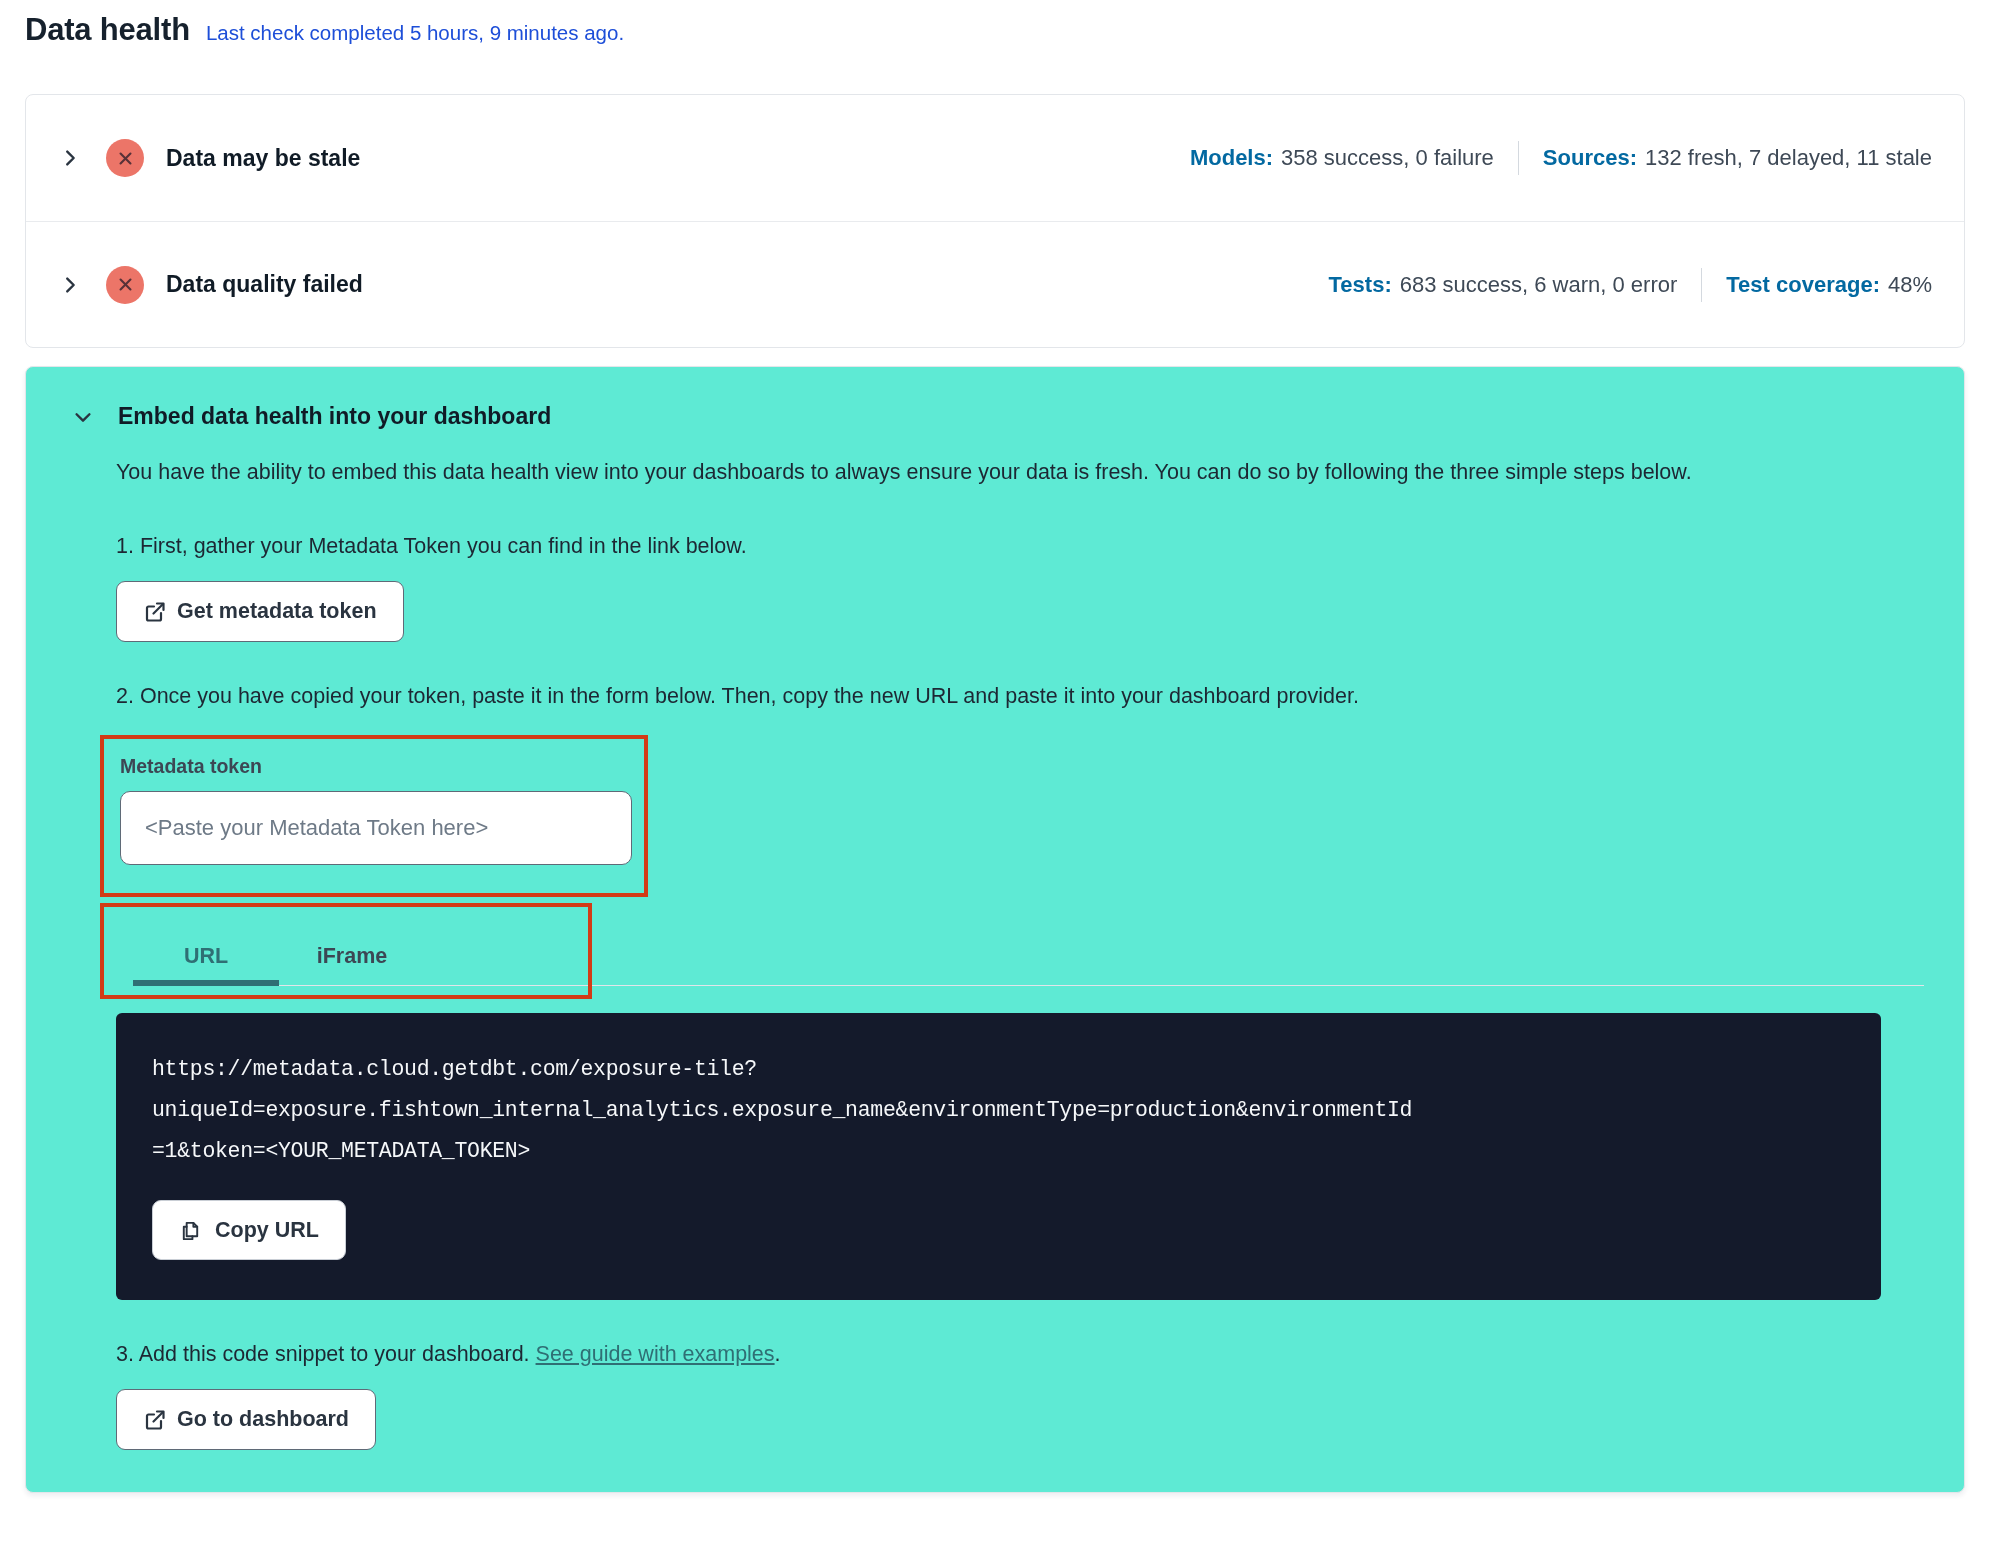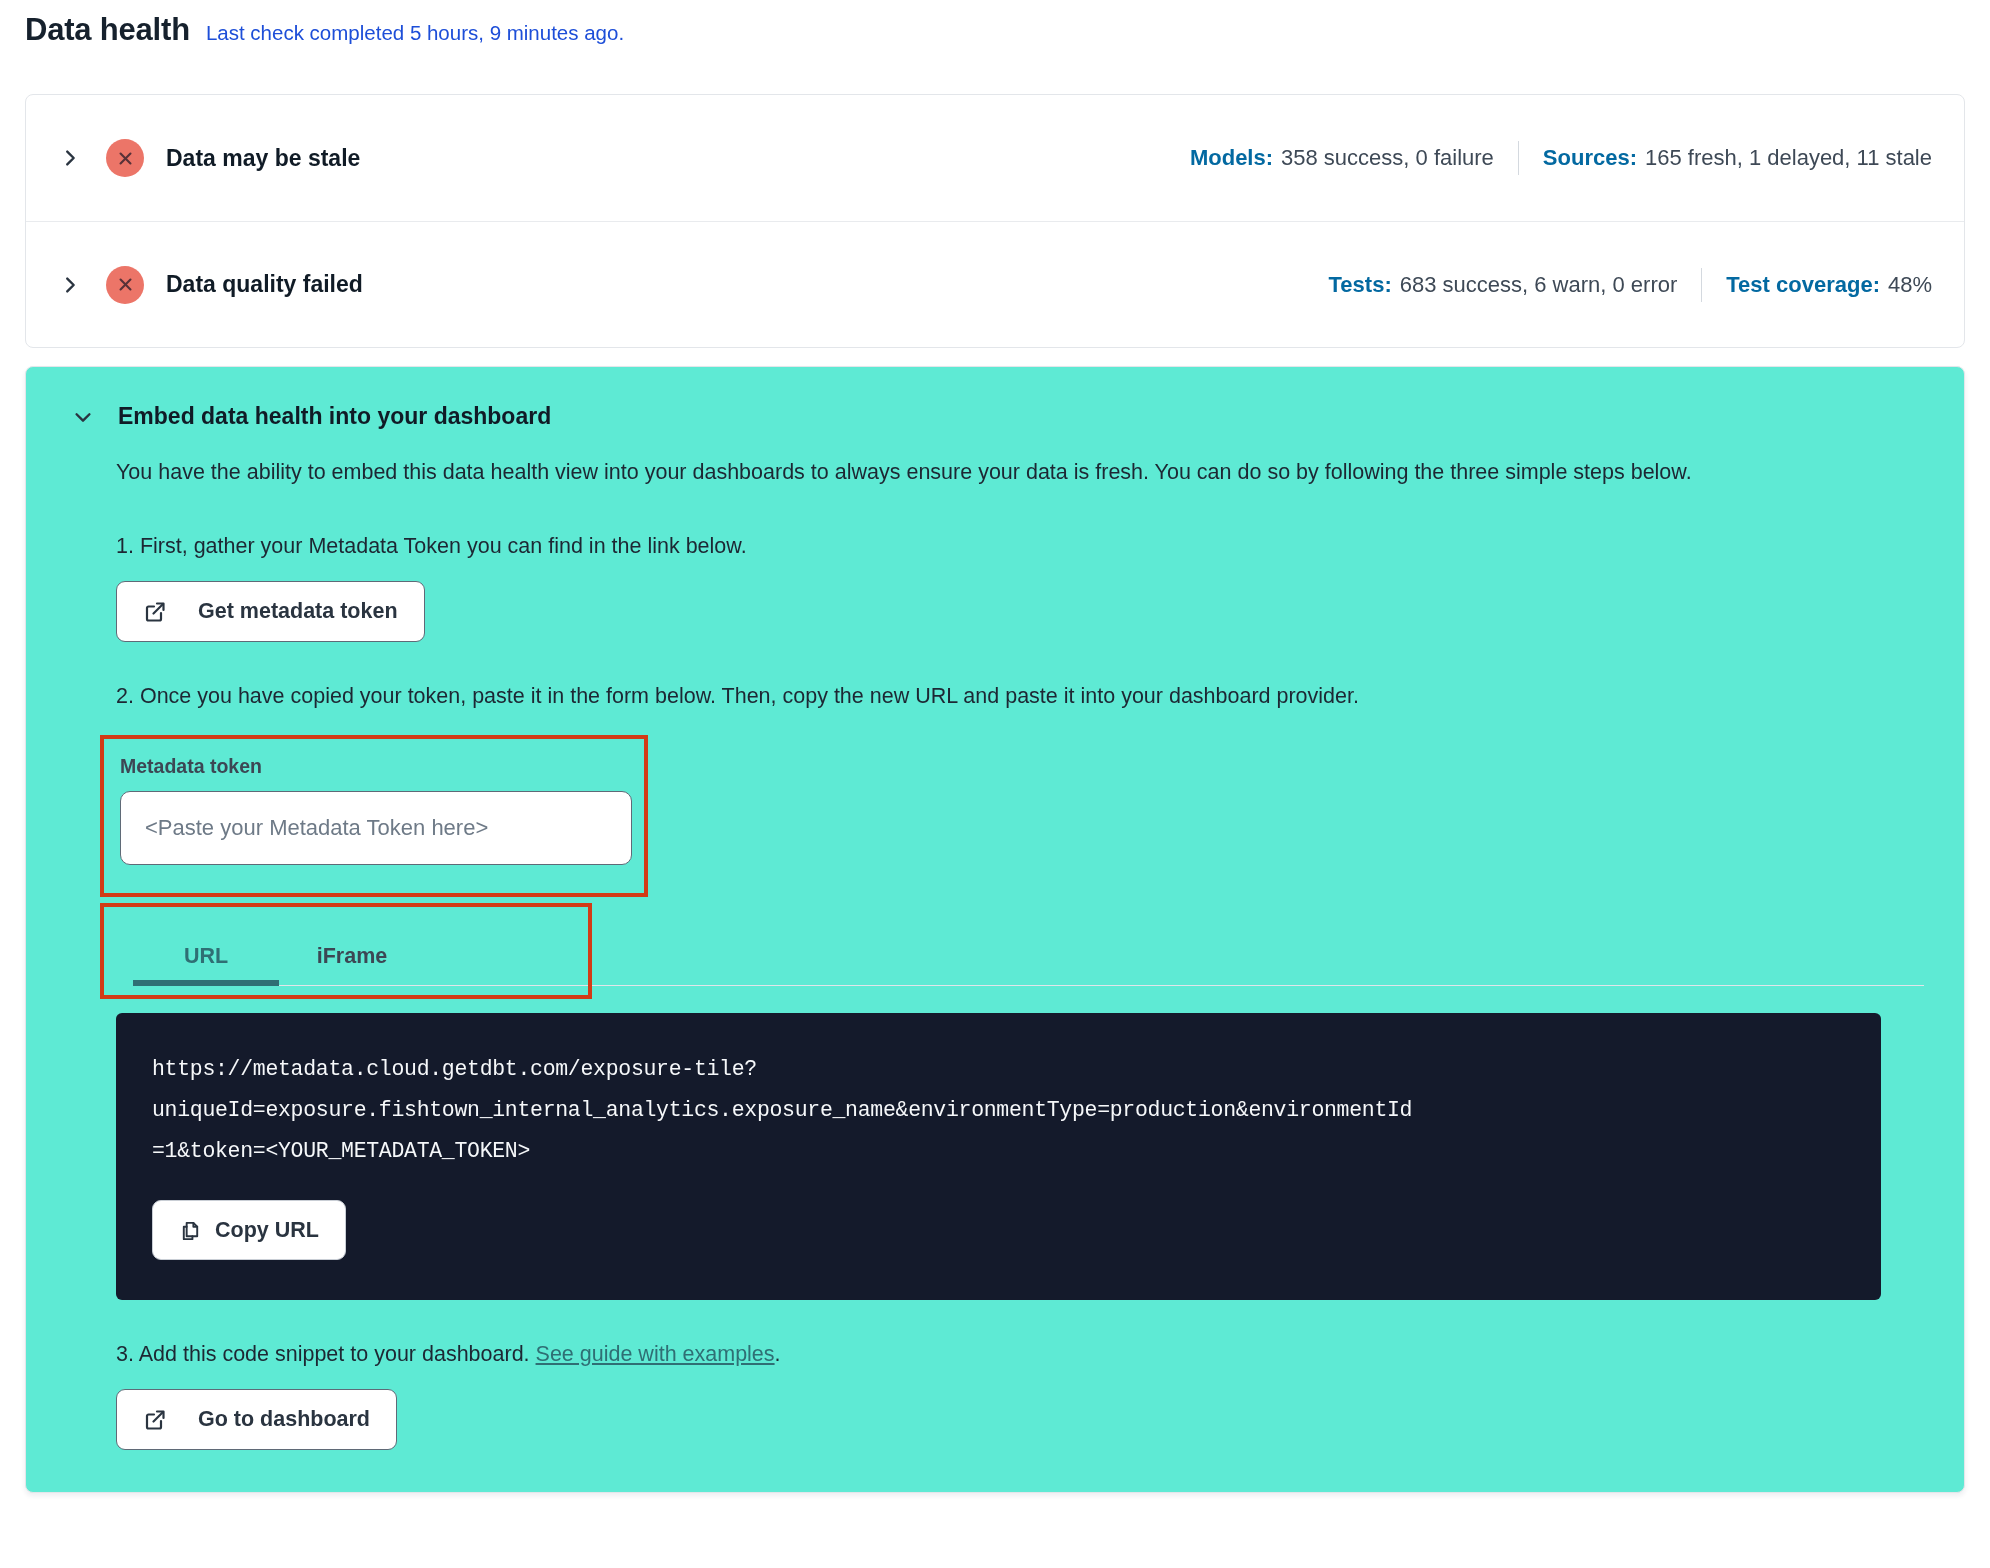--- a/index.html
+++ b/index.html
@@ -43,21 +43,21 @@
     padding: 36px 40px 42px 45px;
   }
   .embed-header { display: flex; align-items: center; }
   .embed-title { font-size: 23px; font-weight: 700; color: #101b26; margin-left: 23px; }
   .embed-body { margin-left: 45px; }
   .embed-desc { margin-top: 22px; font-size: 21.5px; line-height: 40px; color: #1d2733; max-width: 1620px; }
   .step-text { margin-top: 42px; font-size: 21.5px; color: #1d2733; }
   .step-text a { color: #2f6f74; text-decoration: underline; }
 
   .btn {
-    margin-top: 22px; display: inline-flex; align-items: center; gap: 31px;
+    margin-top: 22px; display: inline-flex; align-items: center; gap: 10px;
     height: 61px; padding: 0 26px;
     background: #fff; border: 1.5px solid #5f6a77; border-radius: 9px;
     font-family: "Liberation Sans", sans-serif;
     font-size: 21.5px; font-weight: 700; color: #2a3440; cursor: pointer;
   }
   .btn svg { display: block; }
 
   
   .annot { border: 4px solid #d23b16; }
   .token-box { margin-top: 26px; margin-left: -16px; width: 548px; padding: 16px 0 28px 16px; }
@@ -117,21 +117,21 @@
             <line x1="5" y1="5" x2="19" y2="19"></line>
             <line x1="19" y1="5" x2="5" y2="19"></line>
           </svg>
       </span>
       <span class="status-label">Data may be stale</span>
       <span class="status-stats">
         <span class="stat-name">Models:</span>
         <span class="stat-value">358 success, 0 failure</span>
         <span class="stat-sep"></span>
         <span class="stat-name">Sources:</span>
-        <span class="stat-value">165 fresh, 1 delayed, 11 stale</span>
+        <span class="stat-value">132 fresh, 7 delayed, 11 stale</span>
       </span>
     </div>
 
     <div class="status-row">
       <button class="chev" aria-label="expand">
         <svg width="22" height="22" viewBox="0 0 24 24" fill="none" stroke="#2a3440" stroke-width="2.6" stroke-linecap="round" stroke-linejoin="round">
             <polyline points="9 5 16 12 9 19"></polyline>
           </svg>
       </button>
       <span class="error-badge">

